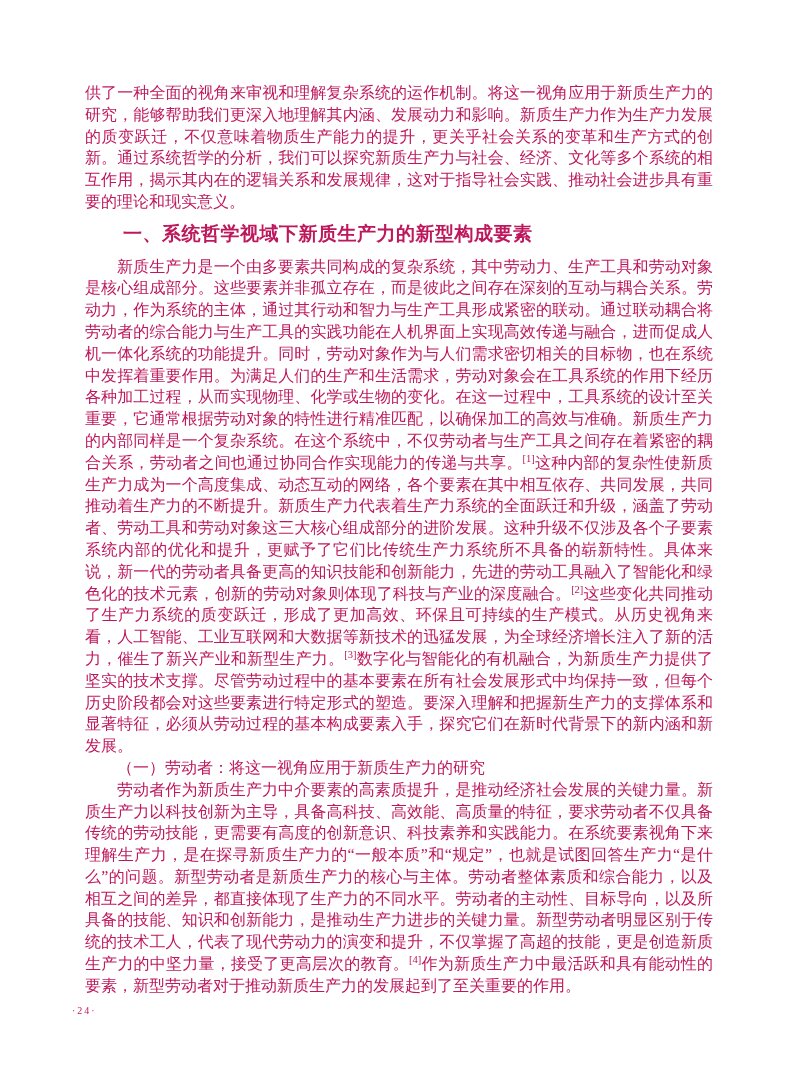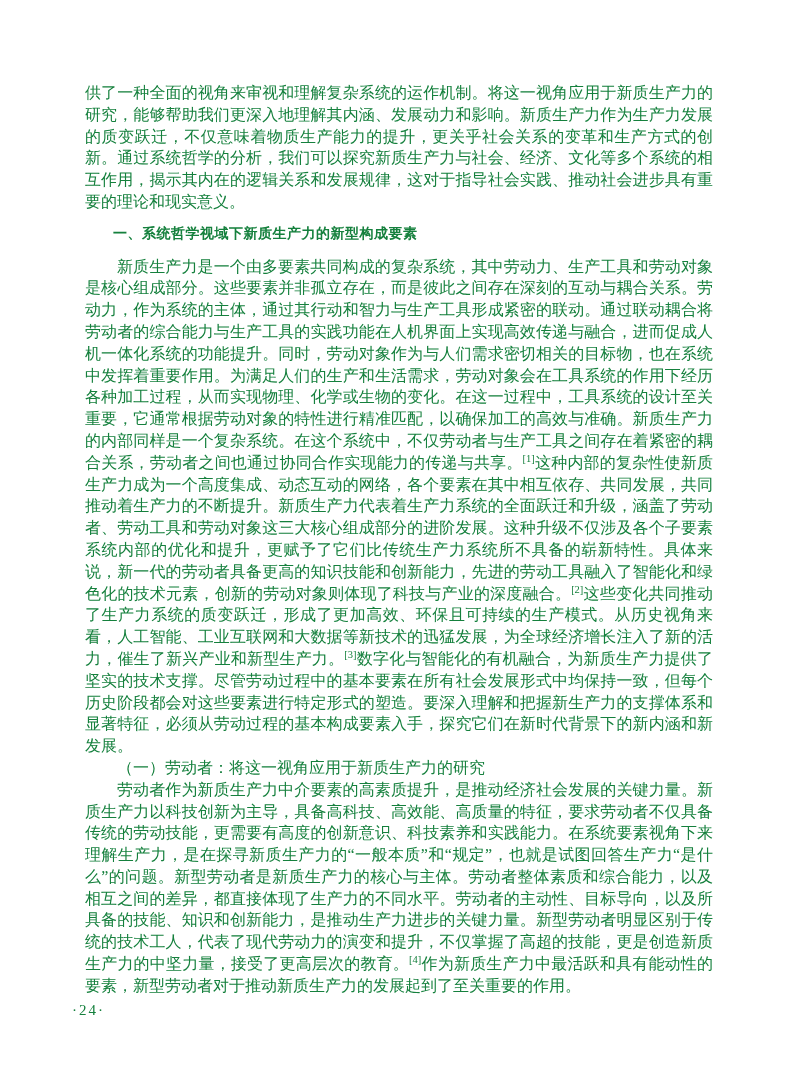--- a/index.html
+++ b/index.html
@@ -6,21 +6,21 @@
   html, body {
     margin: 0;
     padding: 0;
     background: #ffffff;
   }
   .page {
     position: relative;
     width: 794px;
     height: 1077px;
     background: #ffffff;
-    color: #15803d;
+    color: #be185d;
     overflow: hidden;
   }
   .content {
     position: absolute;
     left: 85px;
     top: 82px;
     width: 628px;
     font-family: "Liberation Serif", "DejaVu Serif", serif;
     font-size: 16px;
     line-height: 21.8px;
@@ -30,36 +30,36 @@
   .content p, .content h2 {
     margin: 0;
     padding: 0;
   }
   .indent {
     text-indent: 2em;
   }
   .heading {
     font-family: "Liberation Sans", "DejaVu Sans", sans-serif;
     font-weight: bold;
-    font-size: 14px;
+    font-size: 19px;
     letter-spacing: 0.5px;
     margin: 10px 0 11px 0 !important;
   }
   .subheading {
     font-weight: normal;
   }
   sup.cite {
     font-size: 10.5px;
     line-height: 0;
     vertical-align: 6px;
   }
   .page-number {
     margin-top: 3px;
     margin-left: -13px;
-    font-size: 15px;
+    font-size: 10px;
     letter-spacing: 2px;
     text-align: left;
     text-indent: 0;
   }
 </style>
 </head>
 <body>
 
 <div class="page">
   <div class="content">

